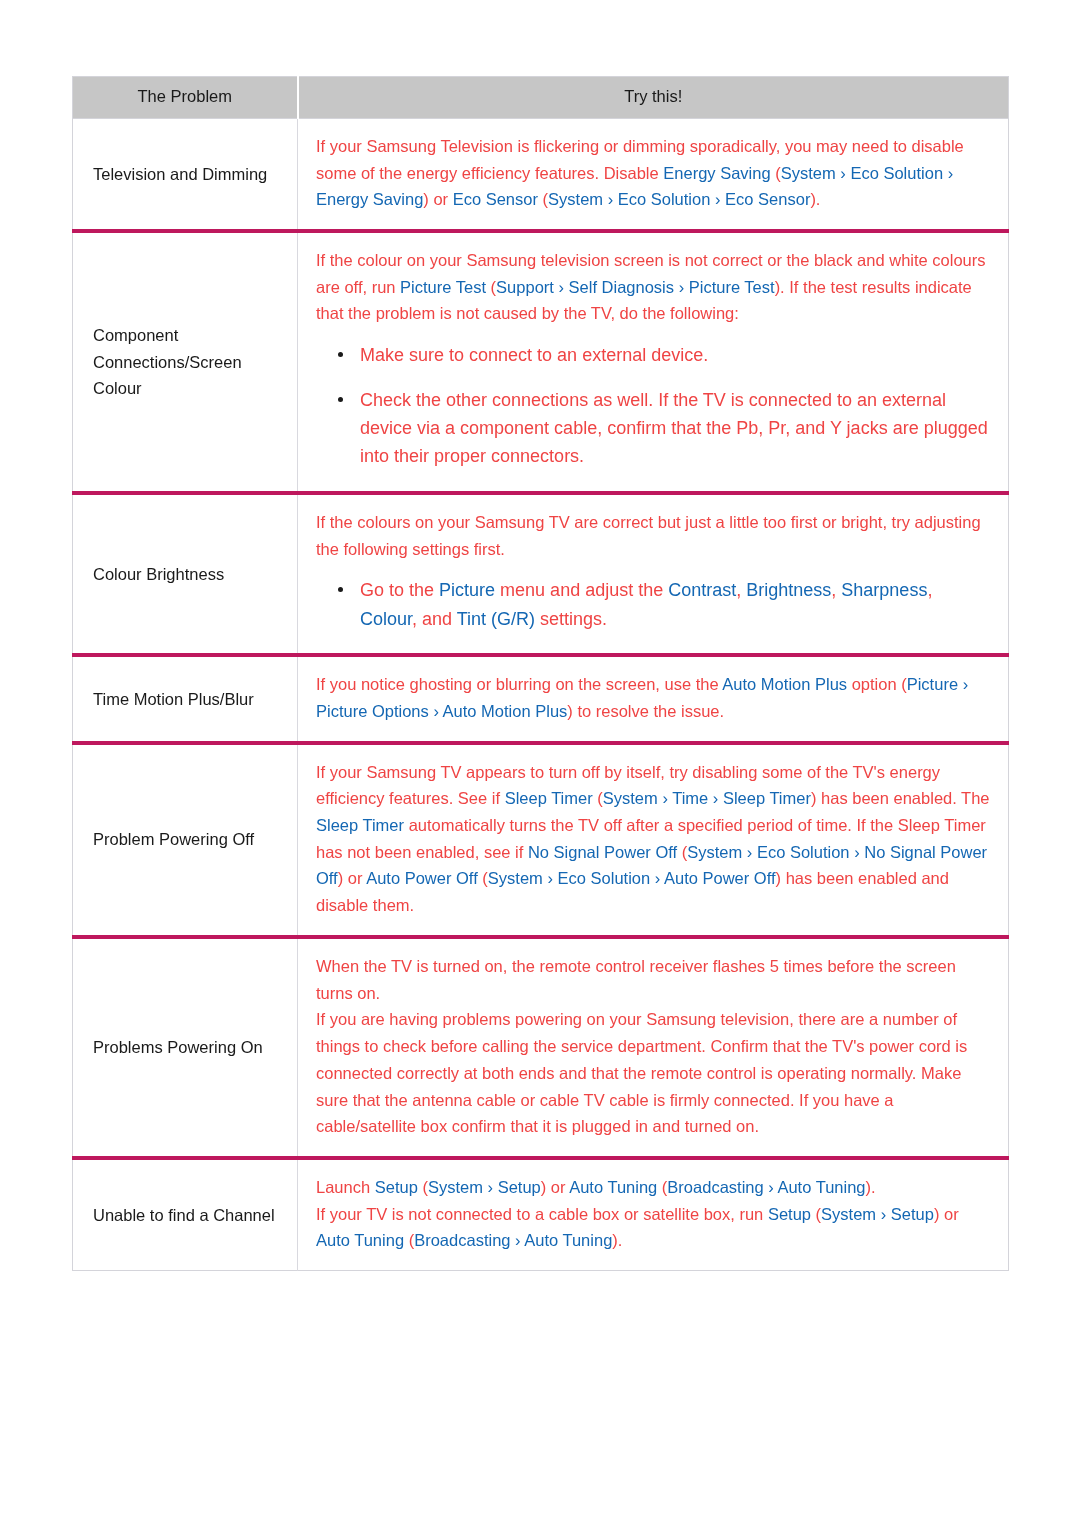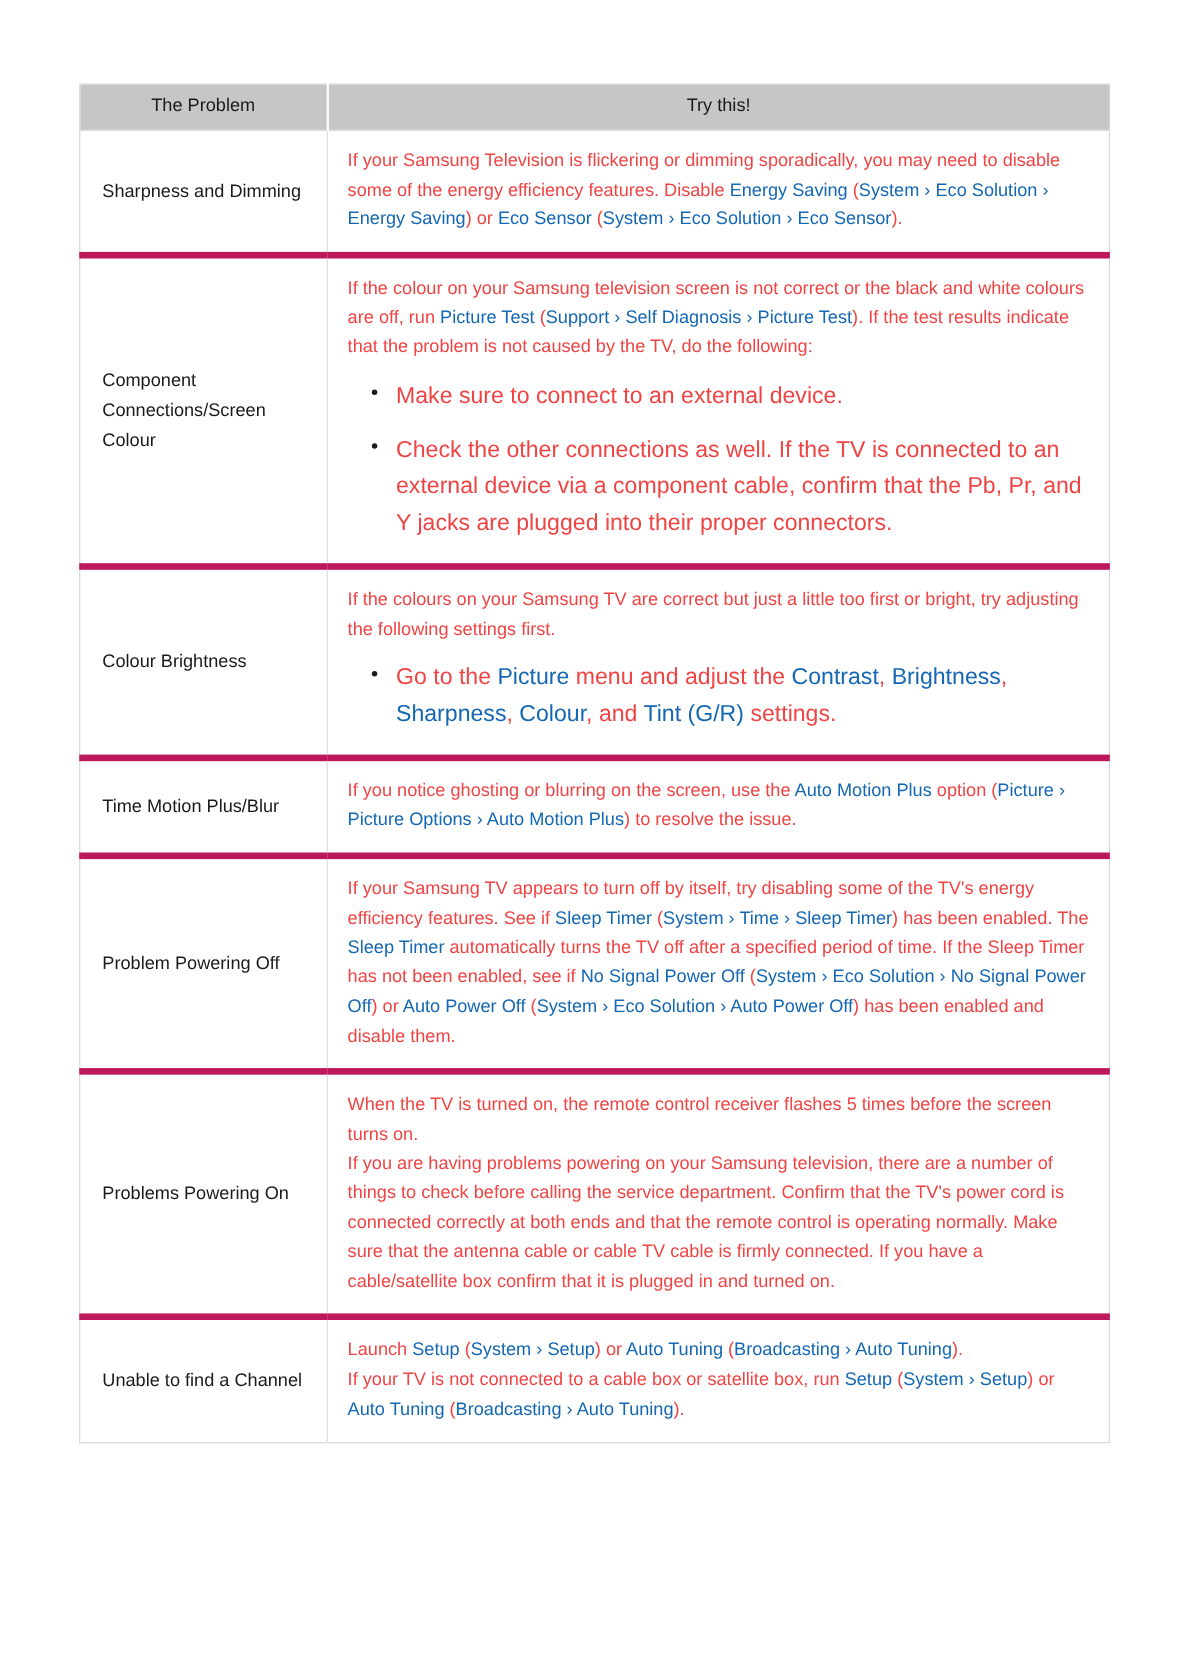--- a/index.html
+++ b/index.html
@@ -45,21 +45,21 @@
     text-align: center;
     padding: 10px 6px 11px 6px;
     border: none;
     line-height: 1.2;
   }
   thead th.h1 {
     border-right: 2px solid #ffffff;
   }
 
   tbody td {
-    border-top: 6px solid #be185d;
+    border-top: 4px solid #be185d;
     vertical-align: middle;
     font-size: 16.5px;
     line-height: 1.62;
     color: #1a1a1a;
   }
   tbody tr:first-child td {
     border-top: 1px solid #d4d4da;
   }
   td.problem {
     padding: 14px 10px 14px 20px;
@@ -75,21 +75,21 @@
   }
   .bullets {
     margin: 14px 0 4px 0;
     padding: 0;
     list-style: none;
   }
   .bullets li {
     position: relative;
     padding-left: 44px;
     margin-bottom: 16px;
-    font-size: 21px;
+    font-size: 18px;
     line-height: 1.58;
   }
   .bullets li:last-child { margin-bottom: 2px; }
   .bullets li .dot {
     position: absolute;
     left: 22px;
     top: 11px;
     width: 5px;
     height: 5px;
     background: #1a1a1a;
@@ -113,21 +113,21 @@
           <col class="c2">
         </colgroup>
       <thead>
         <tr>
           <th class="h1">The Problem</th>
           <th class="h2">Try this!</th>
         </tr>
       </thead>
       <tbody id="tbody">
           <tr>
-            <td class="problem">Sharpness and Dimming</td>
+            <td class="problem">Television and Dimming</td>
             <td class="tryit">
               <div class="para"><span class="blk">If your Samsung Television is flickering or dimming sporadically, you may need to disable some of the energy efficiency features. Disable </span><span class="lnk" style="color: rgb(20, 103, 179);">Energy Saving</span><span class="blk"> (</span><span class="lnk" style="color: rgb(20, 103, 179);">System</span><span class="lnk" style="color: rgb(20, 103, 179);"> › </span><span class="lnk" style="color: rgb(20, 103, 179);">Eco Solution</span><span class="lnk" style="color: rgb(20, 103, 179);"> › </span><span class="lnk" style="color: rgb(20, 103, 179);">Energy Saving</span><span class="blk">)</span><span class="blk"> or </span><span class="lnk" style="color: rgb(20, 103, 179);">Eco Sensor</span><span class="blk"> (</span><span class="lnk" style="color: rgb(20, 103, 179);">System</span><span class="lnk" style="color: rgb(20, 103, 179);"> › </span><span class="lnk" style="color: rgb(20, 103, 179);">Eco Solution</span><span class="lnk" style="color: rgb(20, 103, 179);"> › </span><span class="lnk" style="color: rgb(20, 103, 179);">Eco Sensor</span><span class="blk">).</span></div>
             </td>
           </tr>
           <tr>
             <td class="problem">Component Connections/Screen Colour</td>
             <td class="tryit">
               <div class="para"><span class="blk">If the colour on your Samsung television screen is not correct or the black and white colours are off, run </span><span class="lnk" style="color: rgb(20, 103, 179);">Picture Test</span><span class="blk"> (</span><span class="lnk" style="color: rgb(20, 103, 179);">Support</span><span class="lnk" style="color: rgb(20, 103, 179);"> › </span><span class="lnk" style="color: rgb(20, 103, 179);">Self Diagnosis</span><span class="lnk" style="color: rgb(20, 103, 179);"> › </span><span class="lnk" style="color: rgb(20, 103, 179);">Picture Test</span><span class="blk">). If the test results indicate that the problem is not caused by the TV, do the following:</span></div>
               <ul class="bullets">
                 <li><span class="dot"></span><span class="blk">Make sure to connect to an external device.</span></li>

